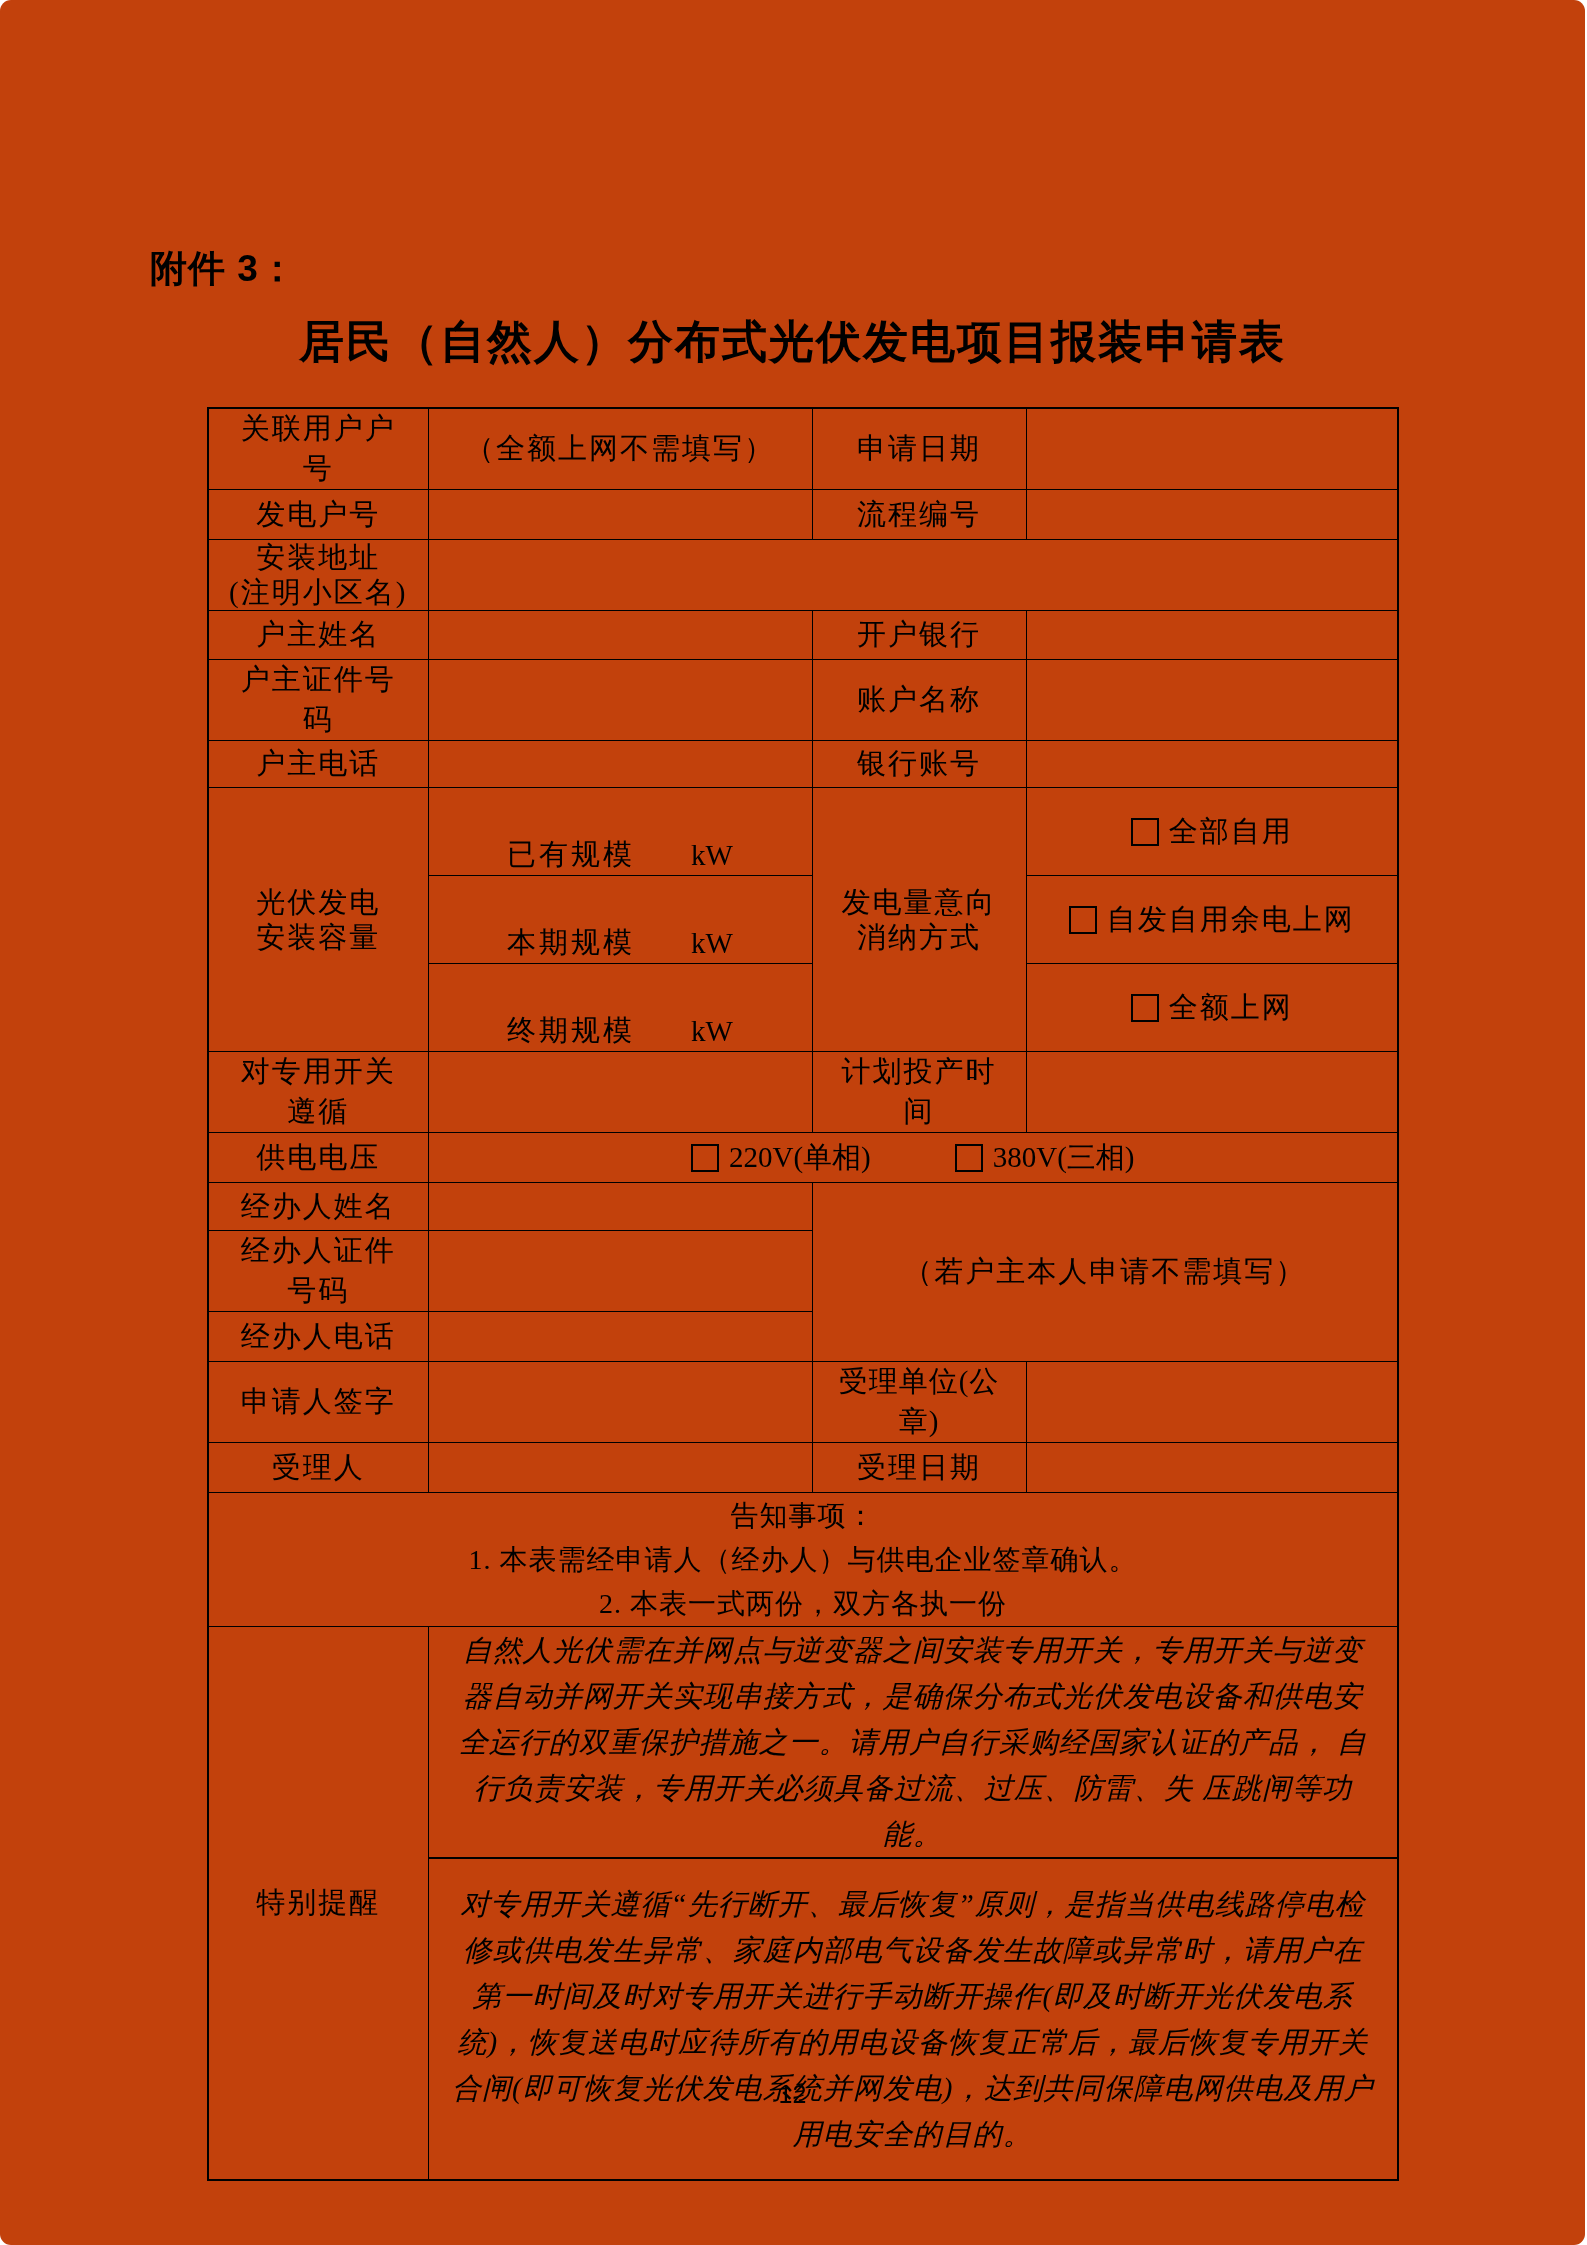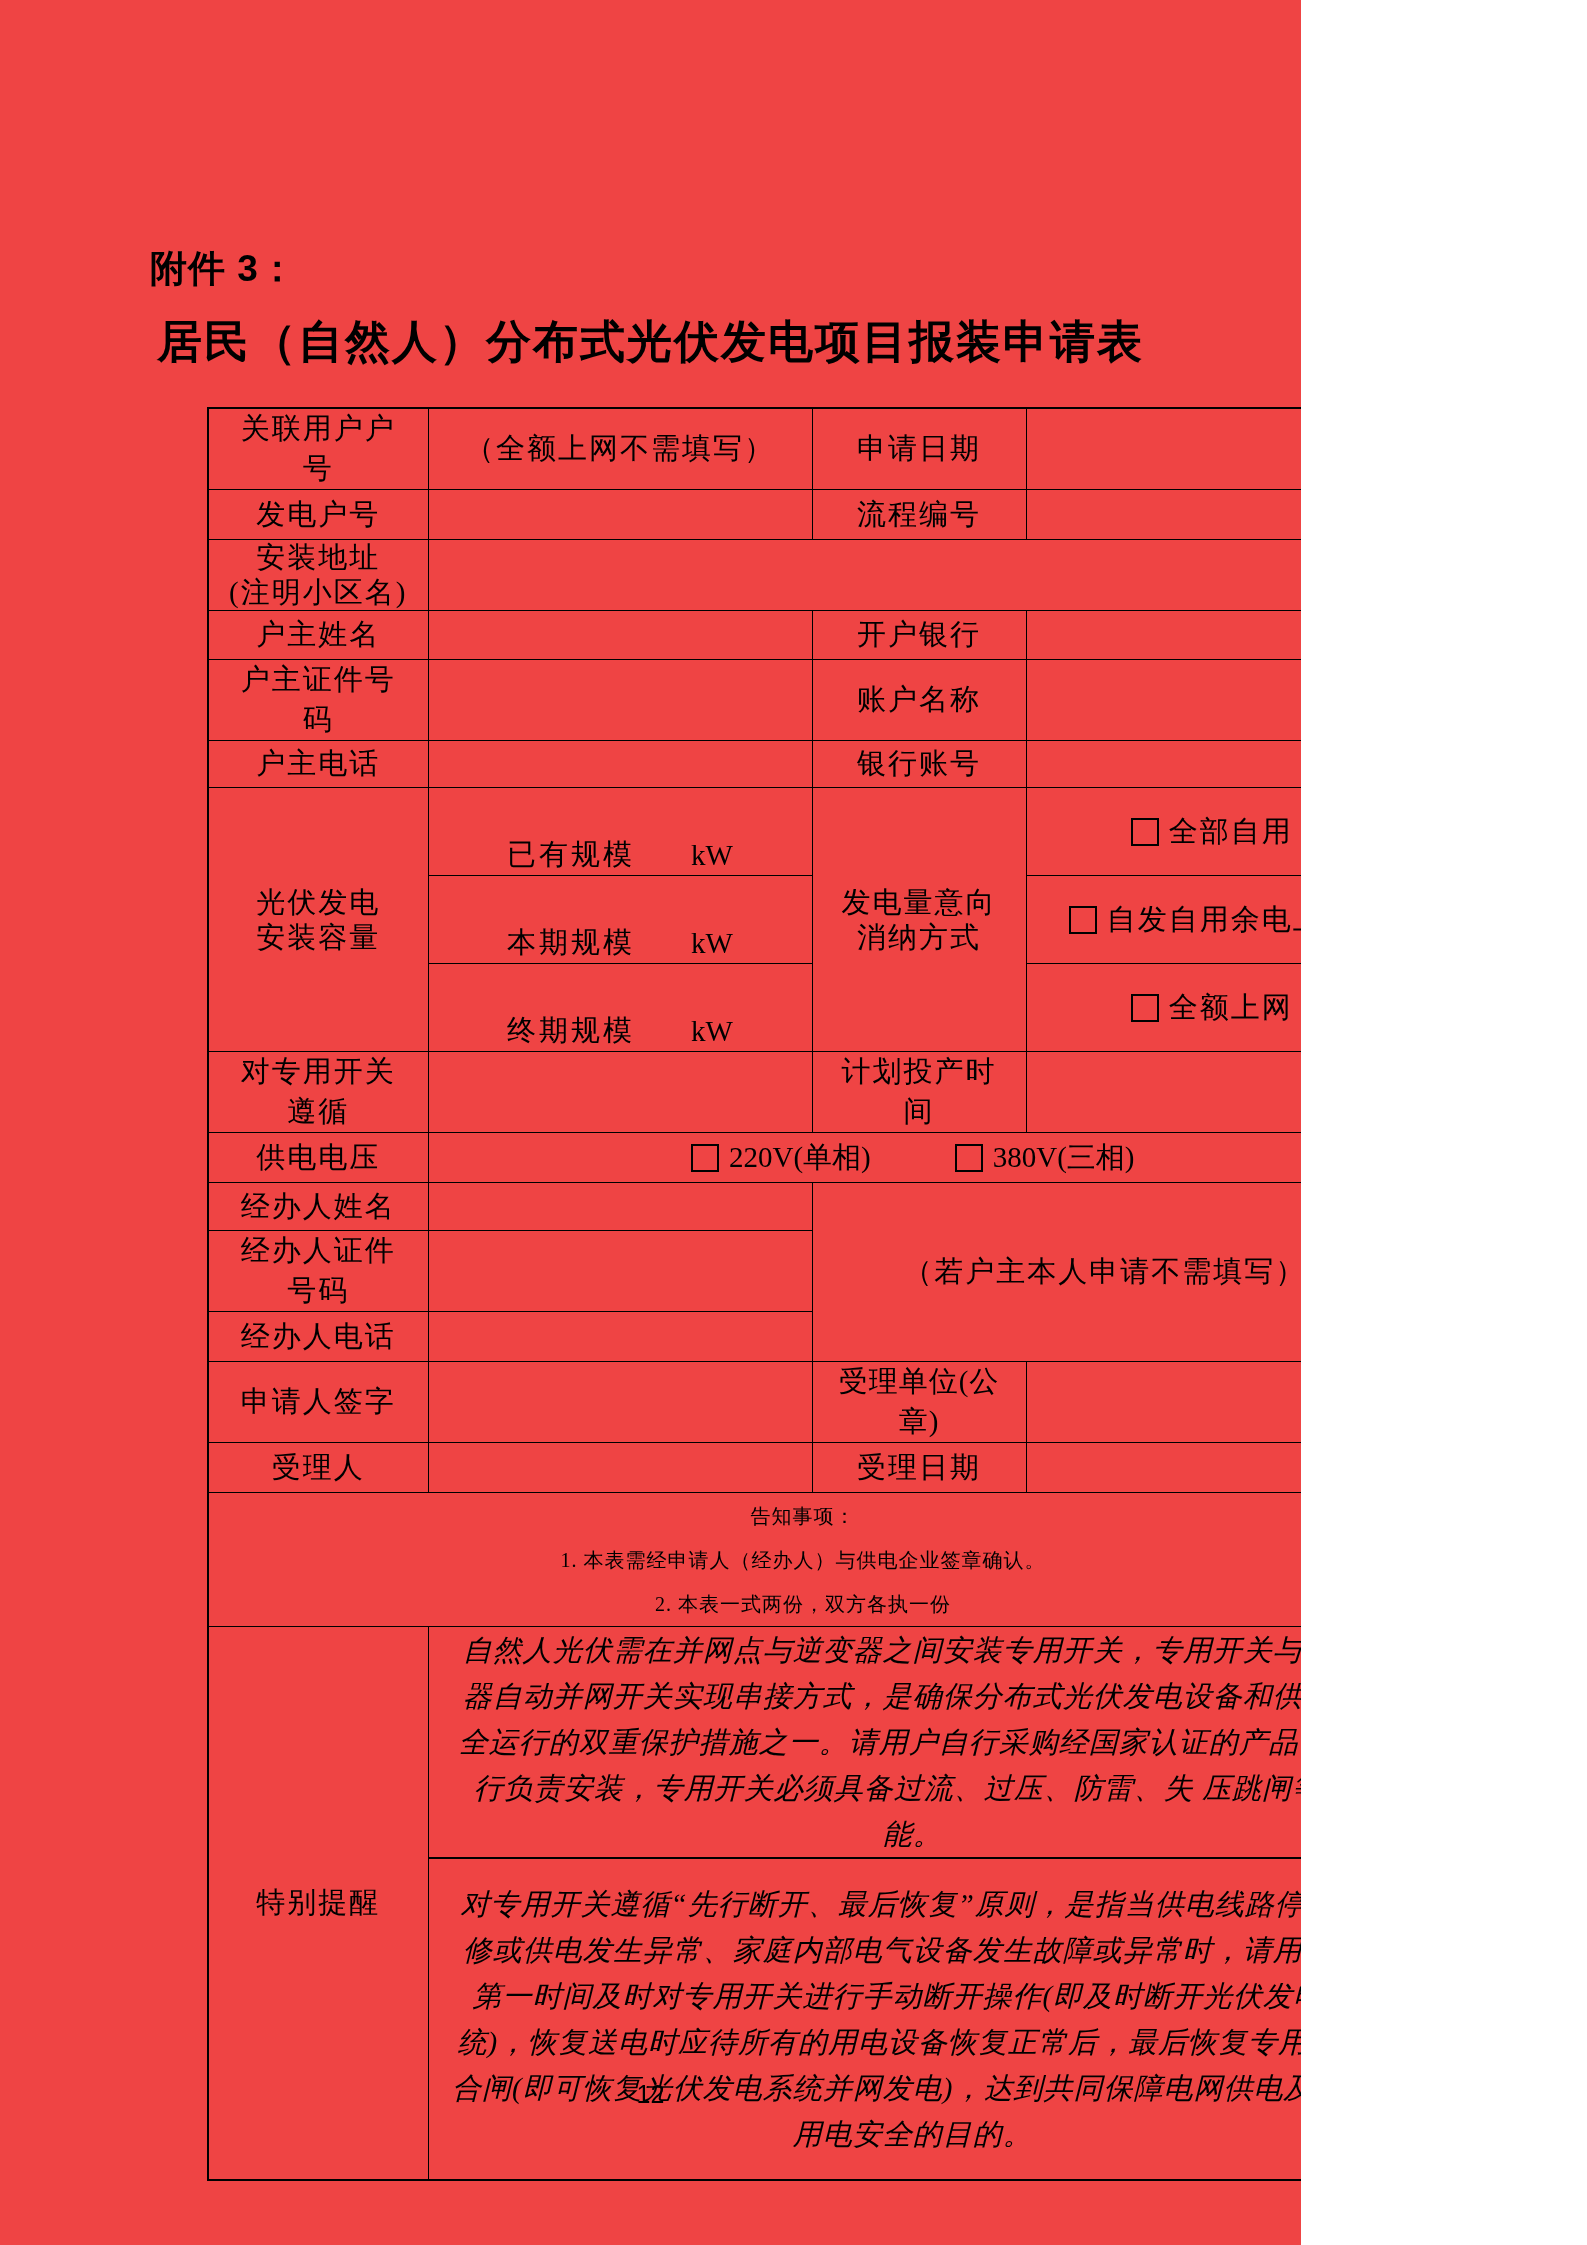--- a/index.html
+++ b/index.html
@@ -1,18 +1,18 @@
 <!DOCTYPE html>
 <html><head>
 <meta charset="utf-8">
 <style>
   html,body { margin:0; padding:0; background:#ffffff; }
   .page {
-    position:relative; width:1301px; height:2245px; background:#ef4444; color:#000;
-    font-family:"Liberation Serif","DejaVu Serif",serif; overflow:hidden;
+    position:relative; width:1585px; height:2245px; background:#c2410c; color:#000;
+    font-family:"Liberation Serif","DejaVu Serif",serif; overflow:hidden;border-radius:11px;
   }
   .attachment {
     position:absolute; left:150px; top:244px;
     font-family:"Liberation Sans","DejaVu Sans",sans-serif;
     font-weight:700; font-size:37px; letter-spacing:1px;
   }
   .title {
     position:absolute; left:0; top:312px; width:100%; margin:0;
     text-align:center; font-size:45px; font-weight:700; letter-spacing:2px;
   }
@@ -26,21 +26,21 @@
     font-size:29px; padding:0 20px; overflow:hidden;
   }
   .lbl { letter-spacing:2px; }
   .two-line div { line-height:35px; letter-spacing:2px; }
   .kw-row { display:flex; justify-content:center; align-items:center; gap:56px;margin-top:47px; }
   .kw-row .lbl { letter-spacing:3px; }
   .opt { display:flex; justify-content:center; align-items:center; gap:10px; }
   .checkbox { display:inline-block; width:24px; height:24px; border:2px solid #000; flex:0 0 auto; }
   .voltage { display:flex; justify-content:center; align-items:center; gap:84px; }
   .notice-cell { text-align:left; padding:4px 10px 8px 10px; }
-  .notice-cell .line { line-height:44px; font-size:20px; letter-spacing:1px; }
+  .notice-cell .line { line-height:44px; font-size:28px; letter-spacing:1px; }
   .para-cell {
     text-align:justify; padding:4px 12px; font-size:29px; line-height:46px; letter-spacing:1px;font-style:italic;
   }
   .thick-top { border-top:2px solid #000 !important; }
   .pageno {
     position:absolute; left:0; top:2040px; width:100%; text-align:center;
     font-size:25px; font-family:"Liberation Sans","DejaVu Sans",sans-serif;margin-top:40px;
   }
 </style>
 </head>

